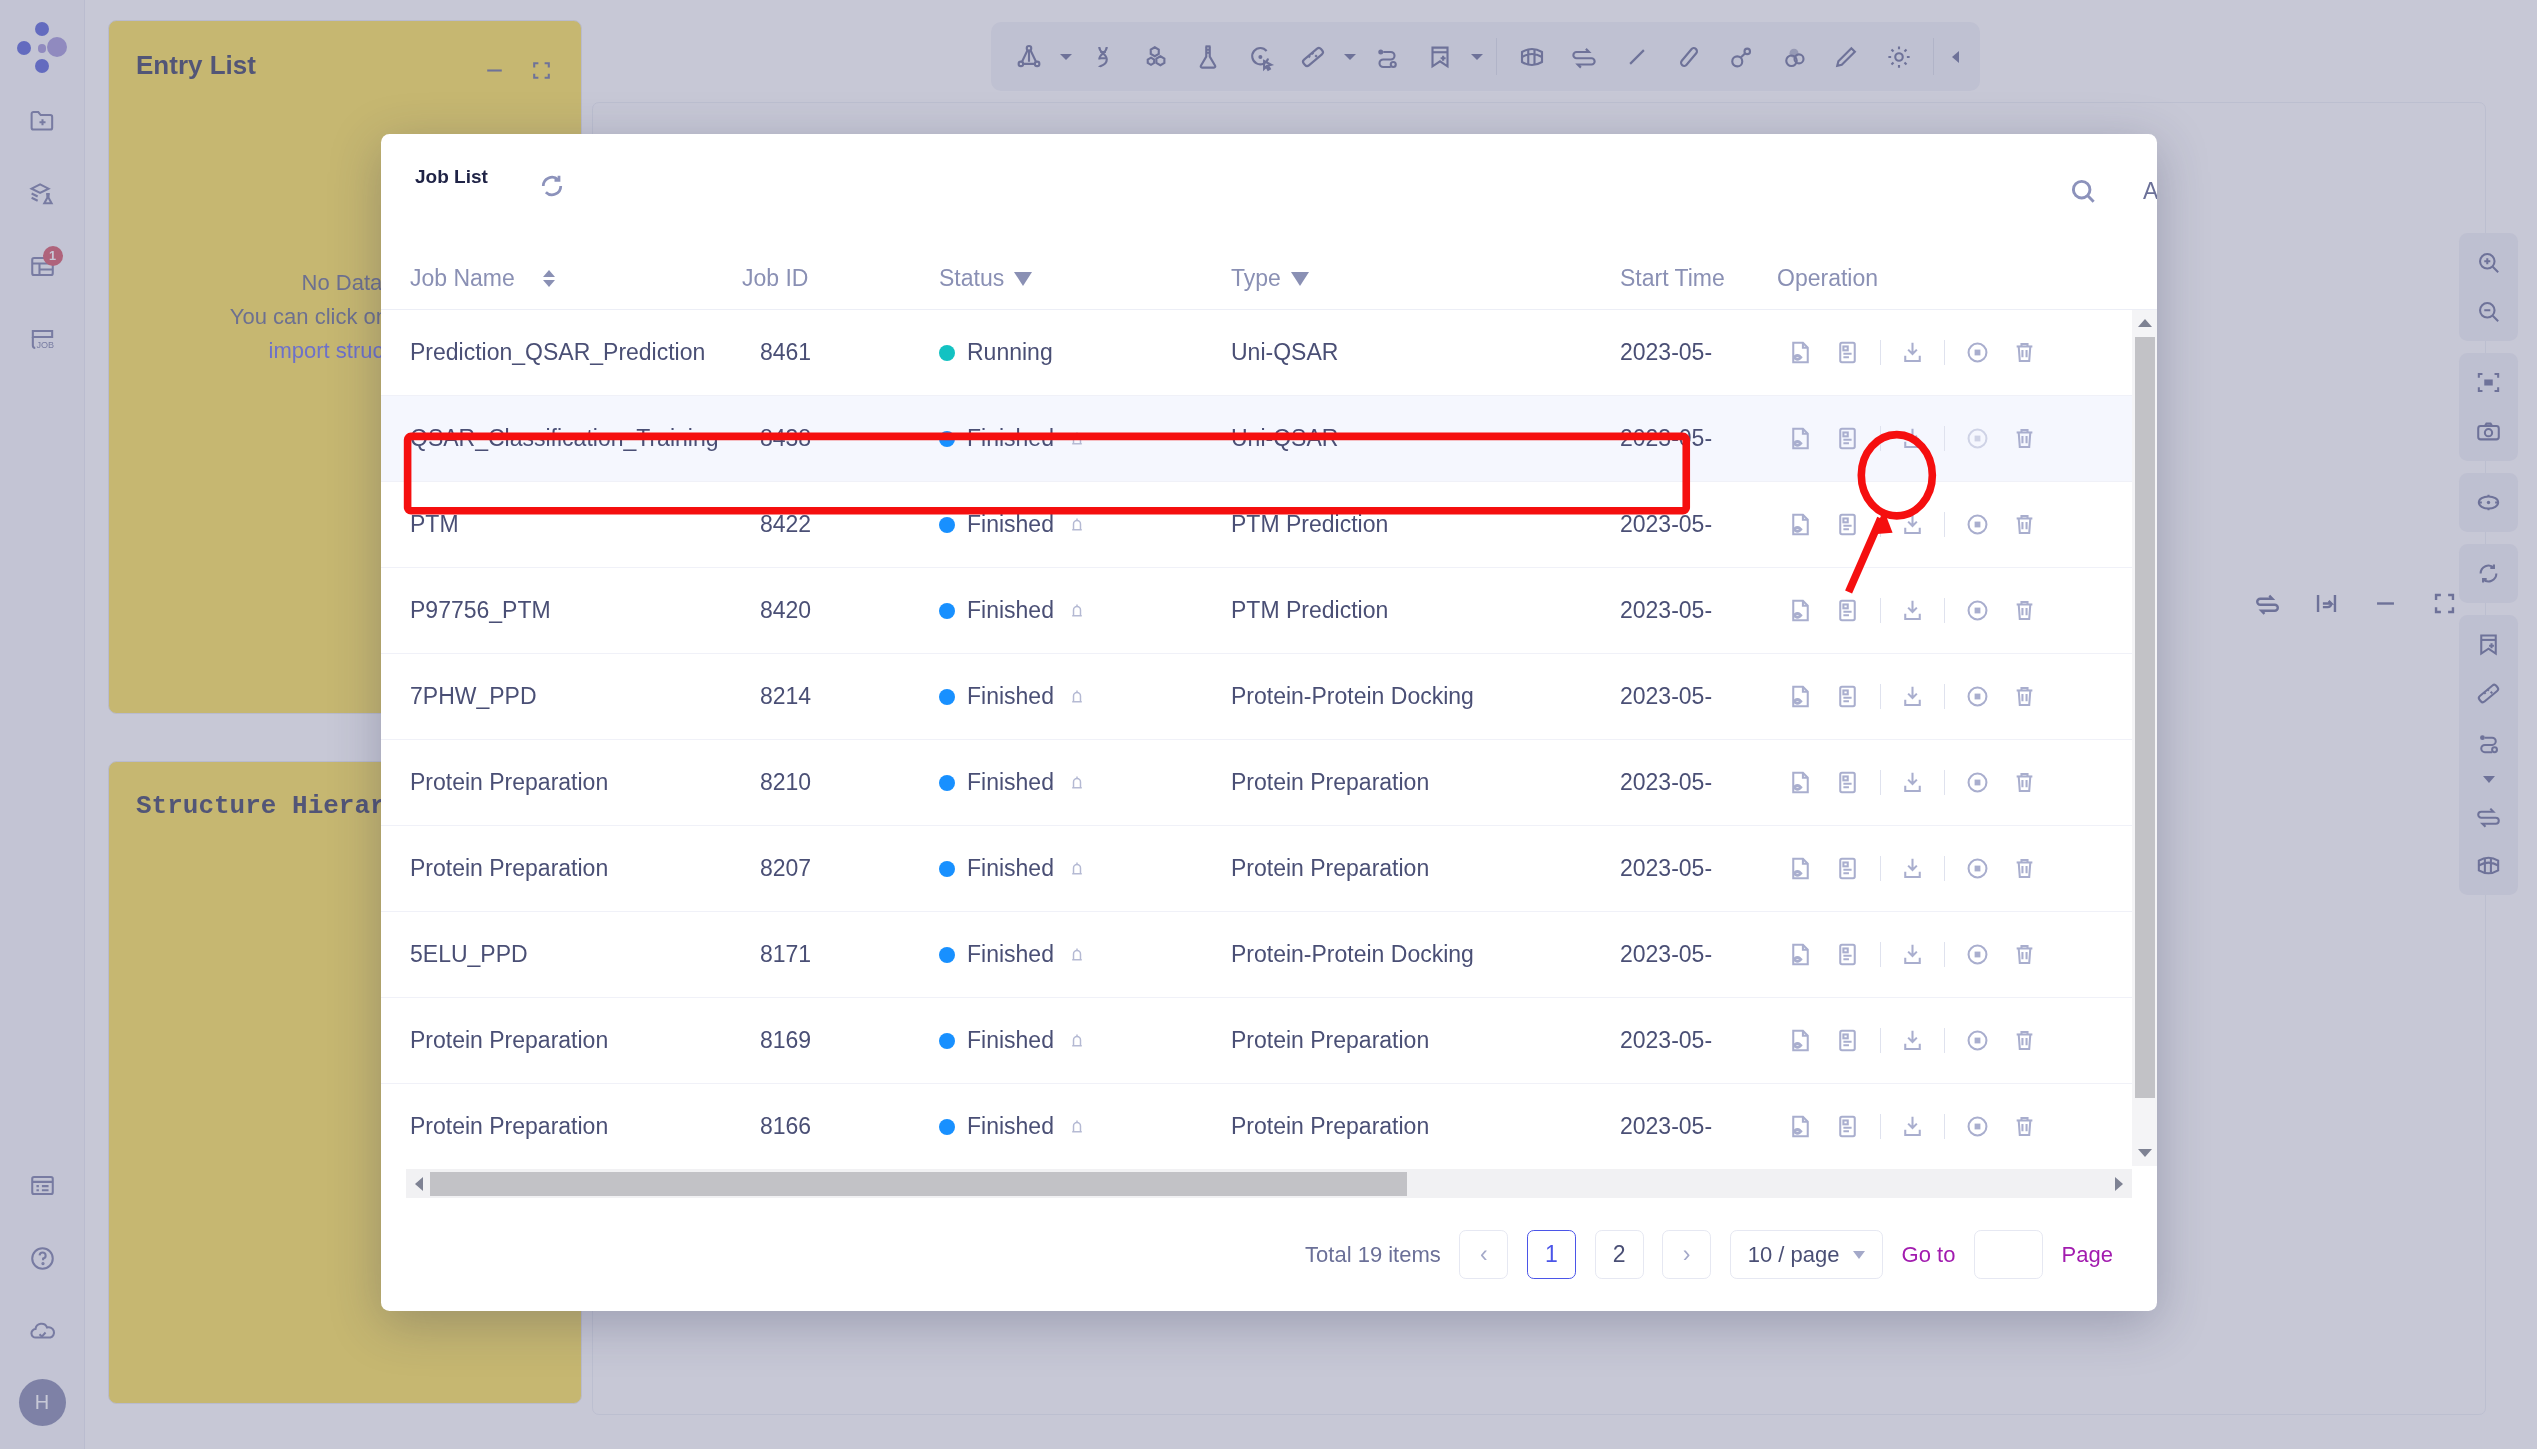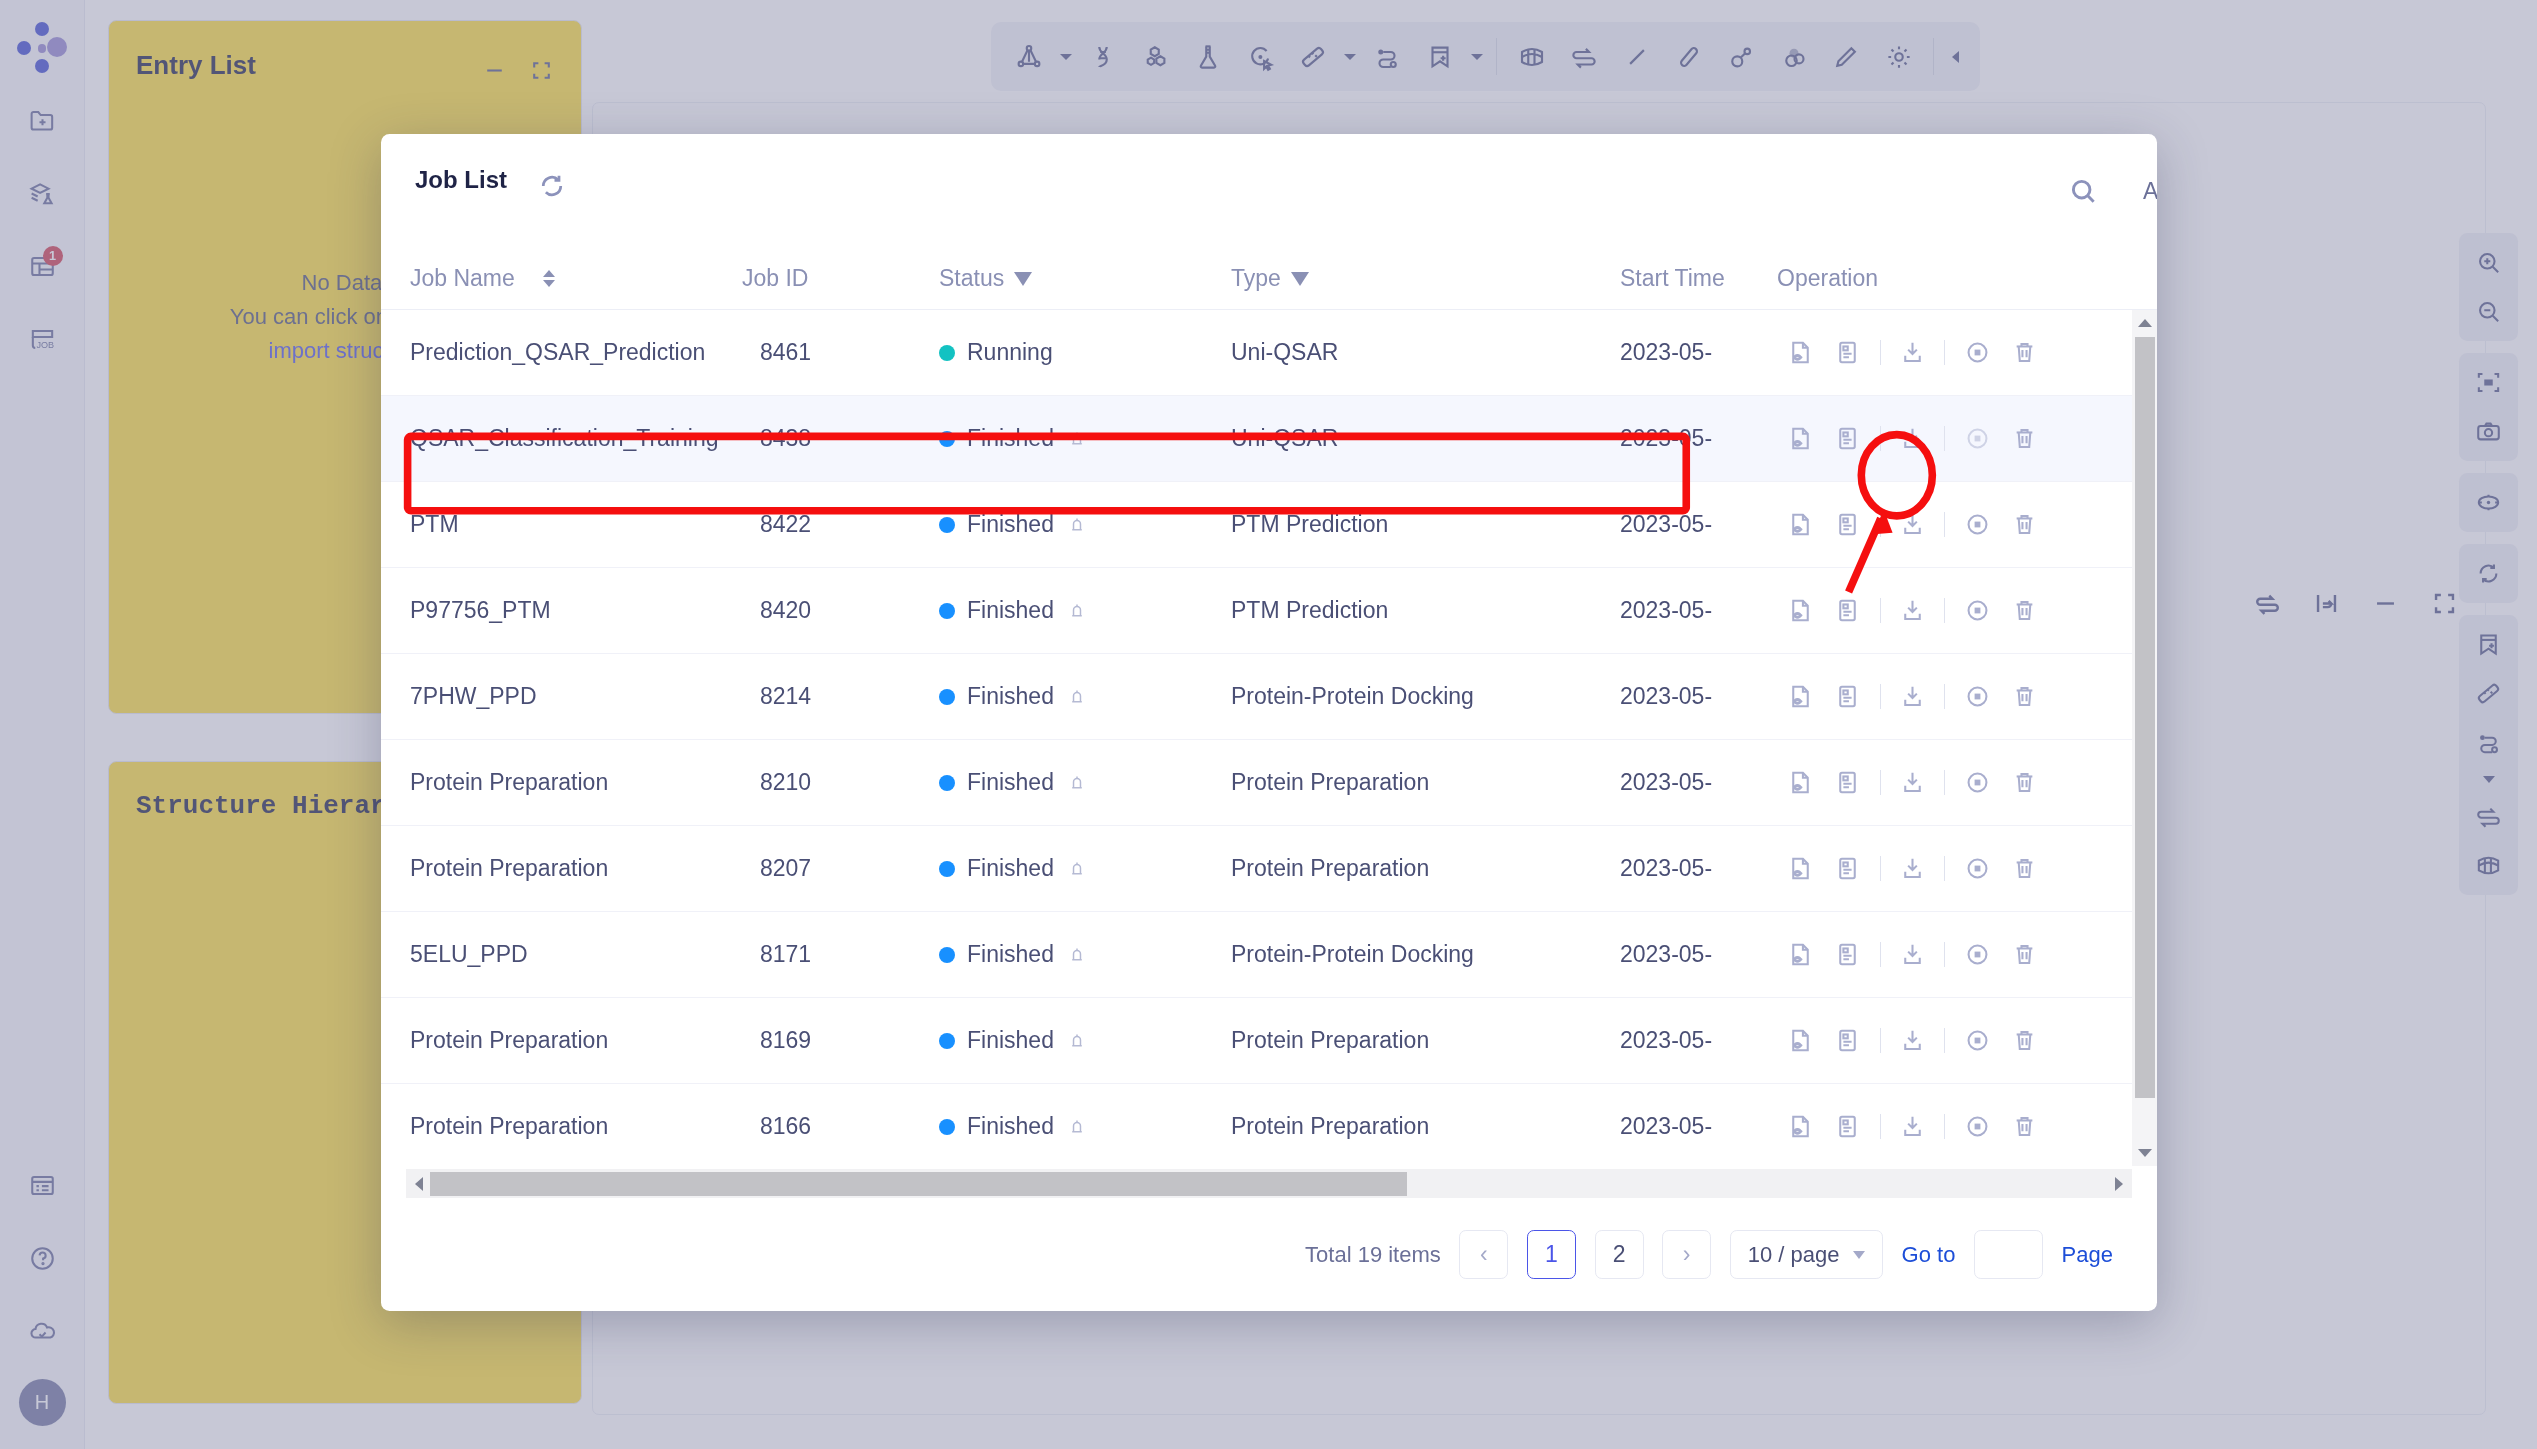--- a/index.html
+++ b/index.html
@@ -125,21 +125,21 @@
     position: absolute; left: 381px; top: 134px;
     width: 1776px; height: 1177px;
     background: #ffffff; border-radius: 8.5px;
     box-shadow: 0 12px 51px rgba(40,44,80,0.28);
     z-index: 100;
     overflow: hidden;
   }
   .modal-header { position: relative; height: 107px; }
   .modal-title {
     position: absolute; left: 34px; top: 32px;
-    font-size: 24px; font-weight: 600; color: #1f2346;
+    font-size: 19px; font-weight: 600; color: #1f2346;
   }
   .refresh-btn {
     position: absolute; left: 156px; top: 37px;
     width: 30px; height: 30px; color: #8c92bb;
   }
   .refresh-btn svg { width: 30px; height: 30px; stroke: currentColor; fill: none; stroke-width: 2.2; }
 
   .search-wrap {
     position: absolute; left: 1138px; top: 36px; width: 584px; height: 52px;
   }
@@ -253,21 +253,21 @@
   .pg-btn.arrow { color: #a4a9c9; }
   .pg-btn.current { border-color: #4b55e8; color: #4b55e8; }
   .pg-size {
     height: 49px; border: 0.8px solid #e6e8f2; border-radius: 6.8px;
     display: flex; align-items: center; gap: 13.5px; padding: 0 17px;
     font-size: 22px; color: #4a4f75; background: #fff;
   }
   .pg-size .chev { width: 0; height: 0;
     border-left: 6.8px solid transparent; border-right: 6.8px solid transparent;
     border-top: 8.5px solid #a4a9c9; }
-  .pg-goto { font-size: 22px; color: #1d4ed8; }
+  .pg-goto { font-size: 22px; color: #a21caf; }
   .pg-input {
     width: 69px; height: 49px; border: 0.8px solid #e6e8f2; border-radius: 6.8px;
     background: #fff; outline: none; font-size: 22px; color: #4a4f75;
     font-family: "Liberation Sans", sans-serif; text-align: center;
   }
 
   
   #annotations { position: absolute; inset: 0; z-index: 200; pointer-events: none; }
 </style>
 </head>

